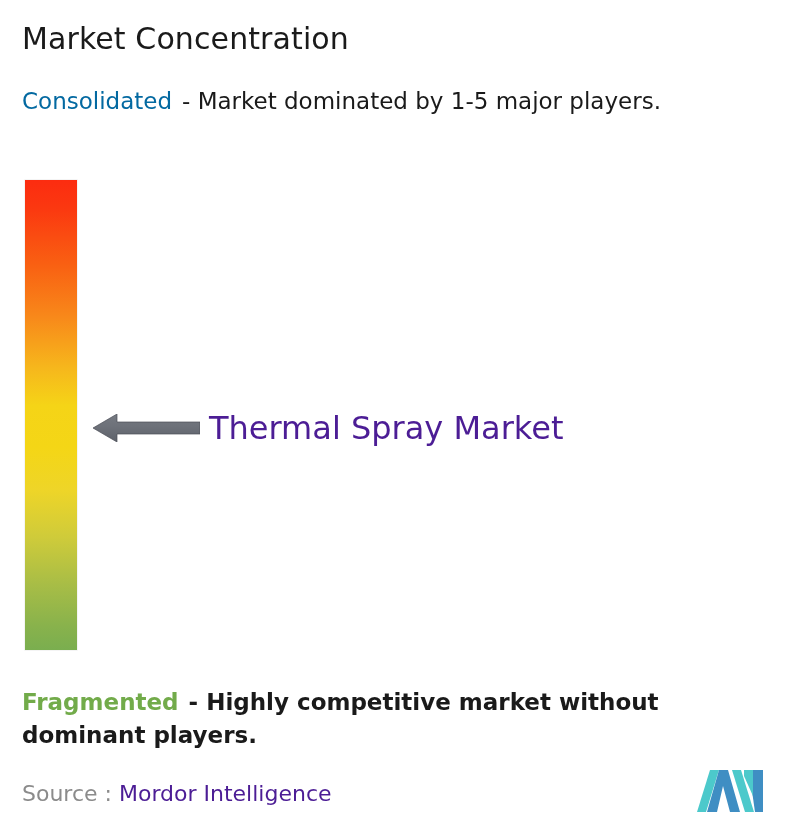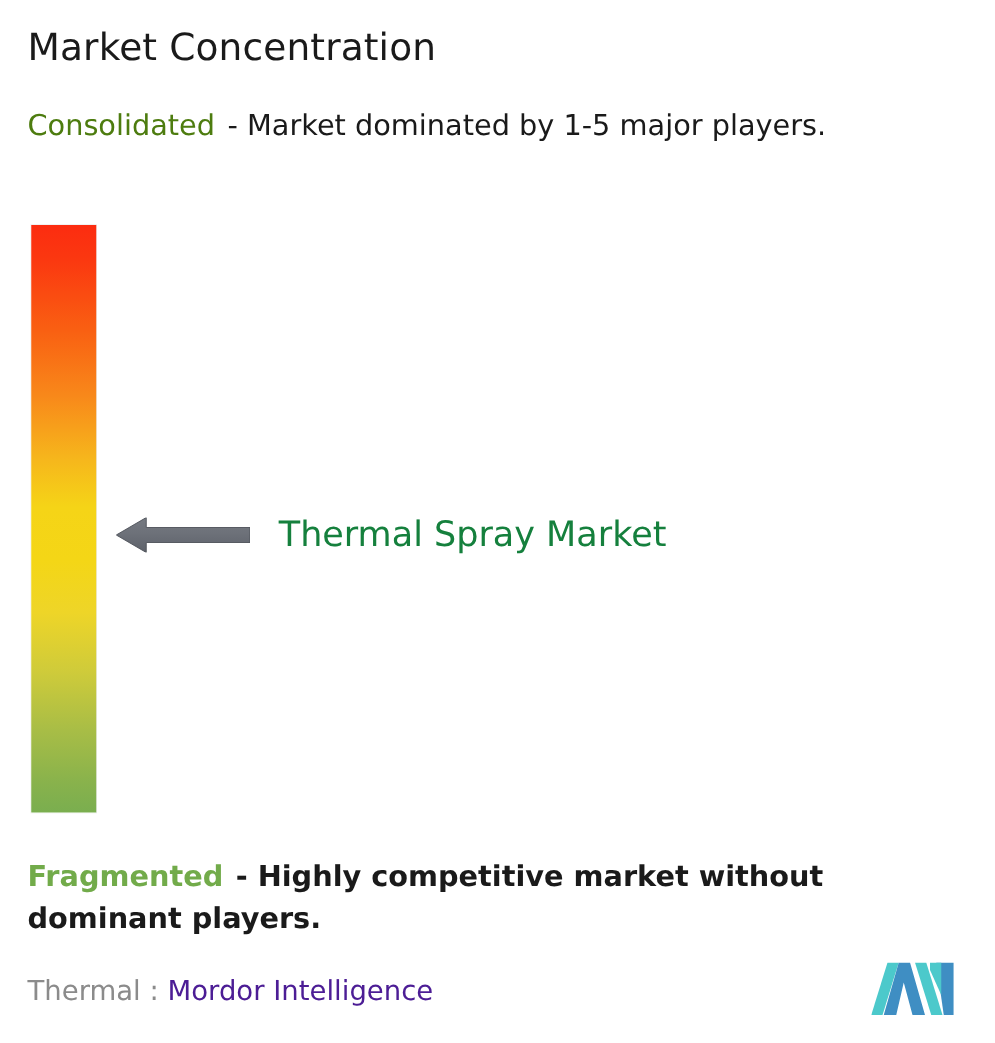--- a/index.html
+++ b/index.html
@@ -52,21 +52,21 @@
     position: absolute;
     left: 22px;
     top: 686px;
     width: 762px;
     font-size: 23px;
     line-height: 33px;
     color: #1a1a1a;
     font-weight: 700;
   }
   .kw-consolidated {
-    color: #4d7c0f;
+    color: #0369a1;
   }
   .kw-fragmented {
     color: #72ab4a;
   }
   .legend-sep {
     display: inline-block;
     width: 10px;
   }
 
   
@@ -99,25 +99,25 @@
     position: absolute;
     left: 93px;
     top: 414px;
     width: 107px;
     height: 28px;
   }
   .pointer svg { display: block; }
 
   .pointer-label {
     position: absolute;
-    left: 223px;
+    left: 209px;
     top: 412px;
-    font-size: 28px;
+    font-size: 32px;
     line-height: 32px;
-    color: #15803d;
+    color: #4c1d95;
     white-space: nowrap;
   }
 
   
   .source-line {
     position: absolute;
     left: 22px;
     top: 779px;
     font-size: 22px;
     line-height: 30px;
@@ -165,21 +165,21 @@
   </div>
 
   <div class="pointer-label">Thermal Spray Market</div>
 
   <div class="legend-bottom">
     <span class="kw-fragmented">Fragmented</span><span class="legend-sep"></span><span>-</span>
     <span>Highly competitive market without dominant players.</span>
   </div>
 
   <div class="source-line">
-    <span class="source-label">Thermal :</span>
+    <span class="source-label">Source :</span>
     <span class="source-name">Mordor Intelligence</span>
   </div>
 
   <div class="brand-logo">
     <svg width="66" height="42" viewBox="0 0 66 42">
 
       <polygon points="0,42 13,0 22,0 9,42" fill="#4cc9cb"></polygon>
 
       <polygon points="10,42 22,0 31,0 43,42 33,42 26,16 20,42" fill="#3f8ec3"></polygon>
 

